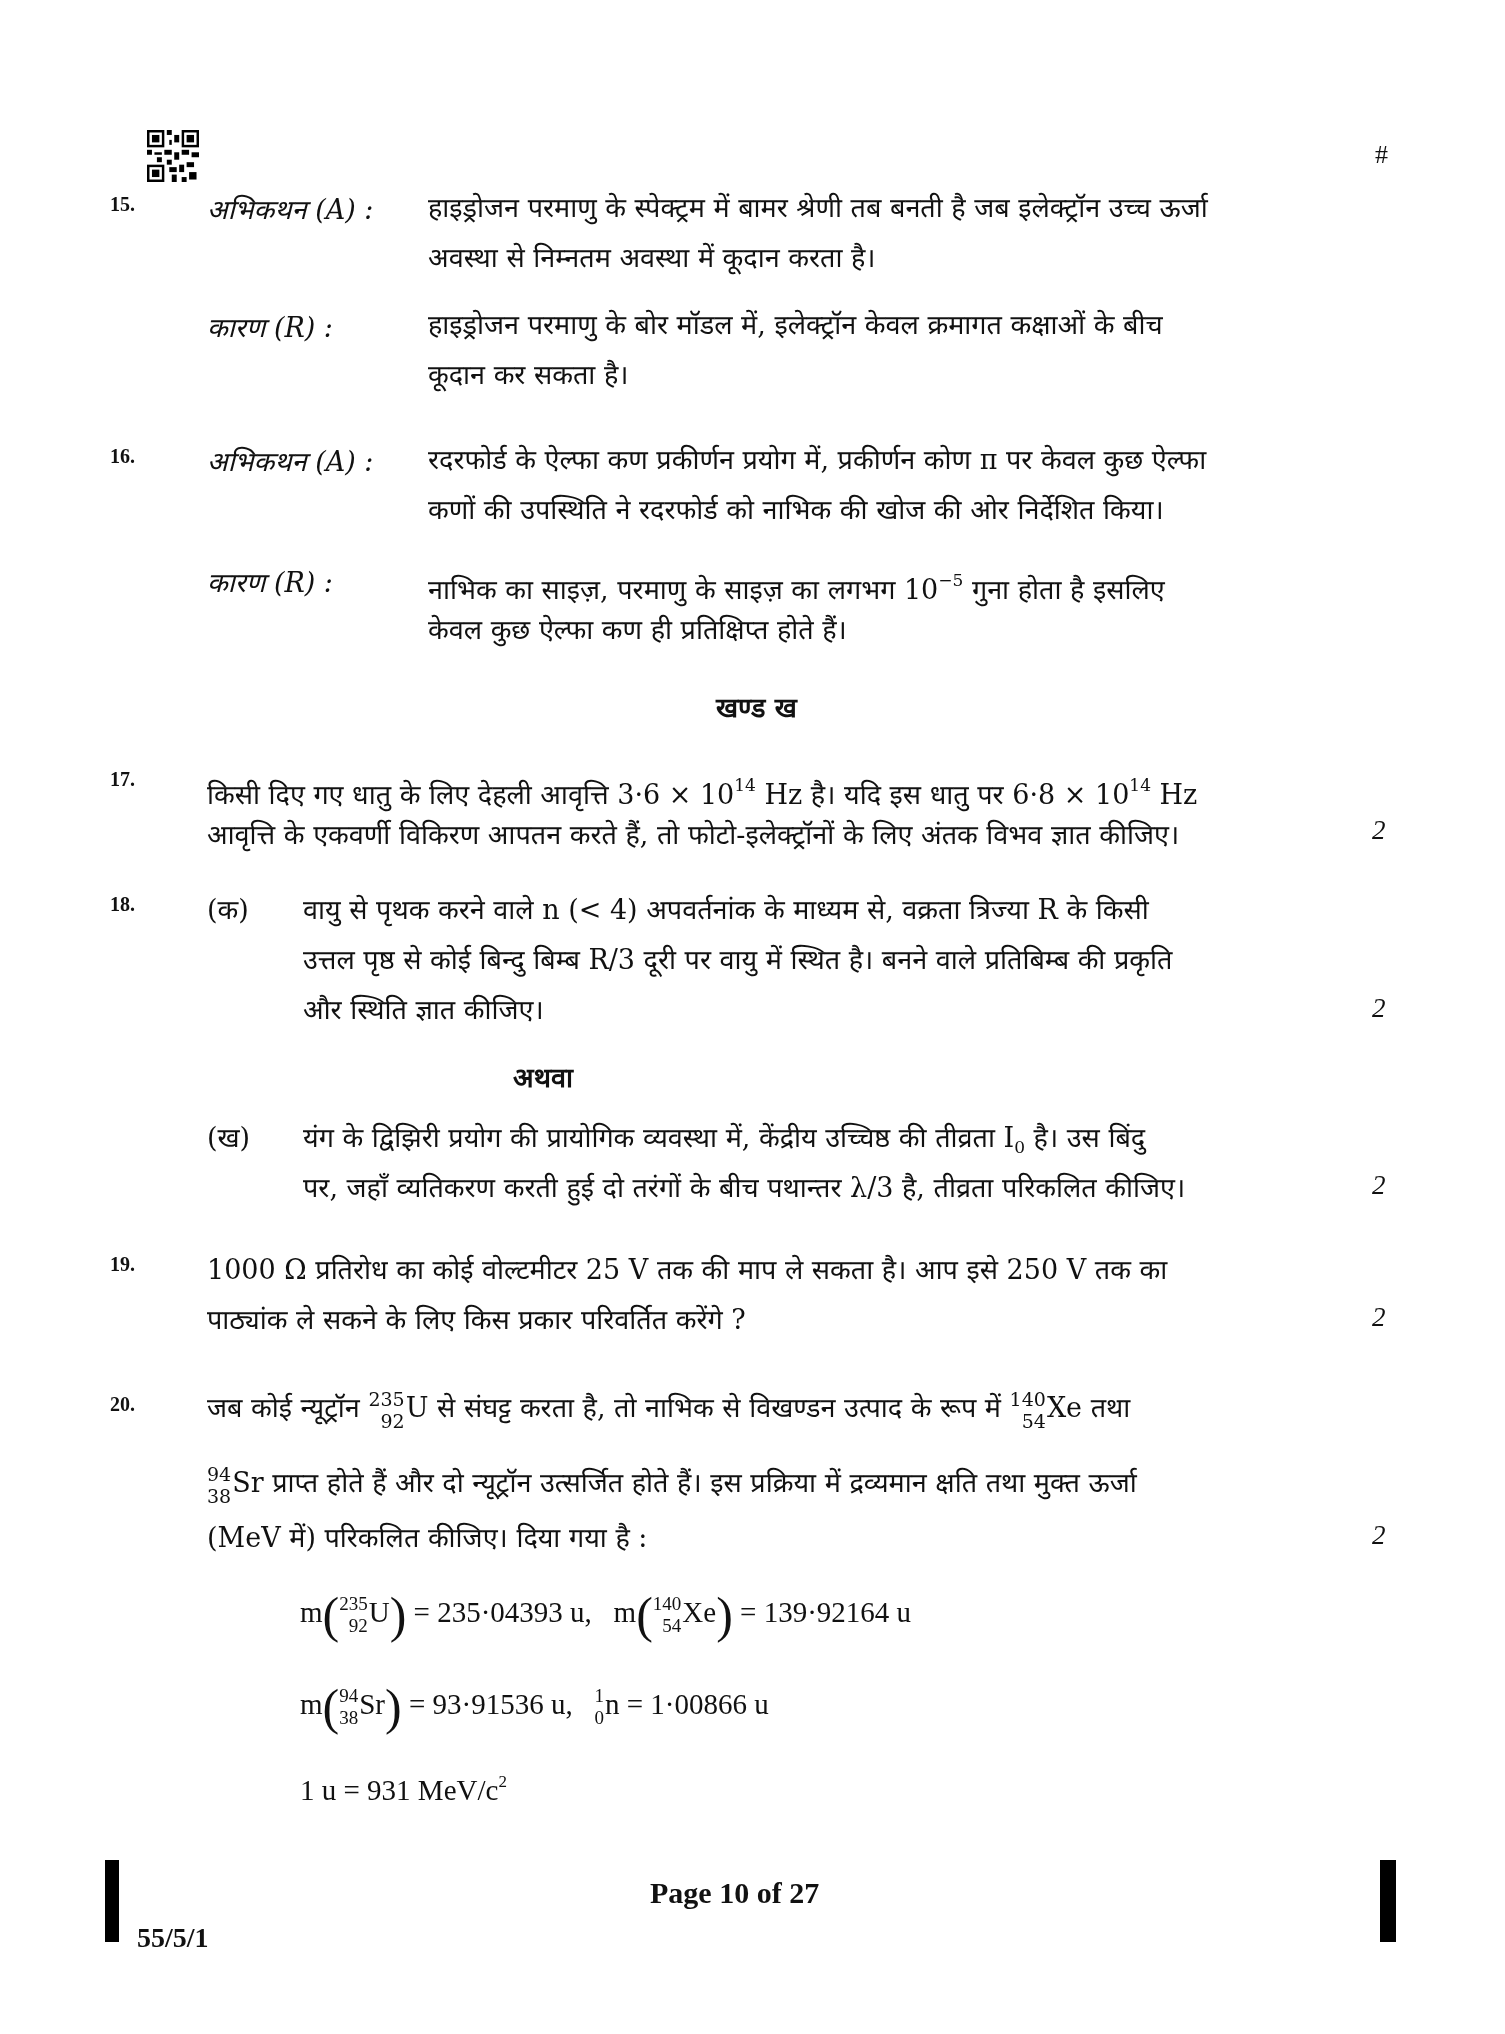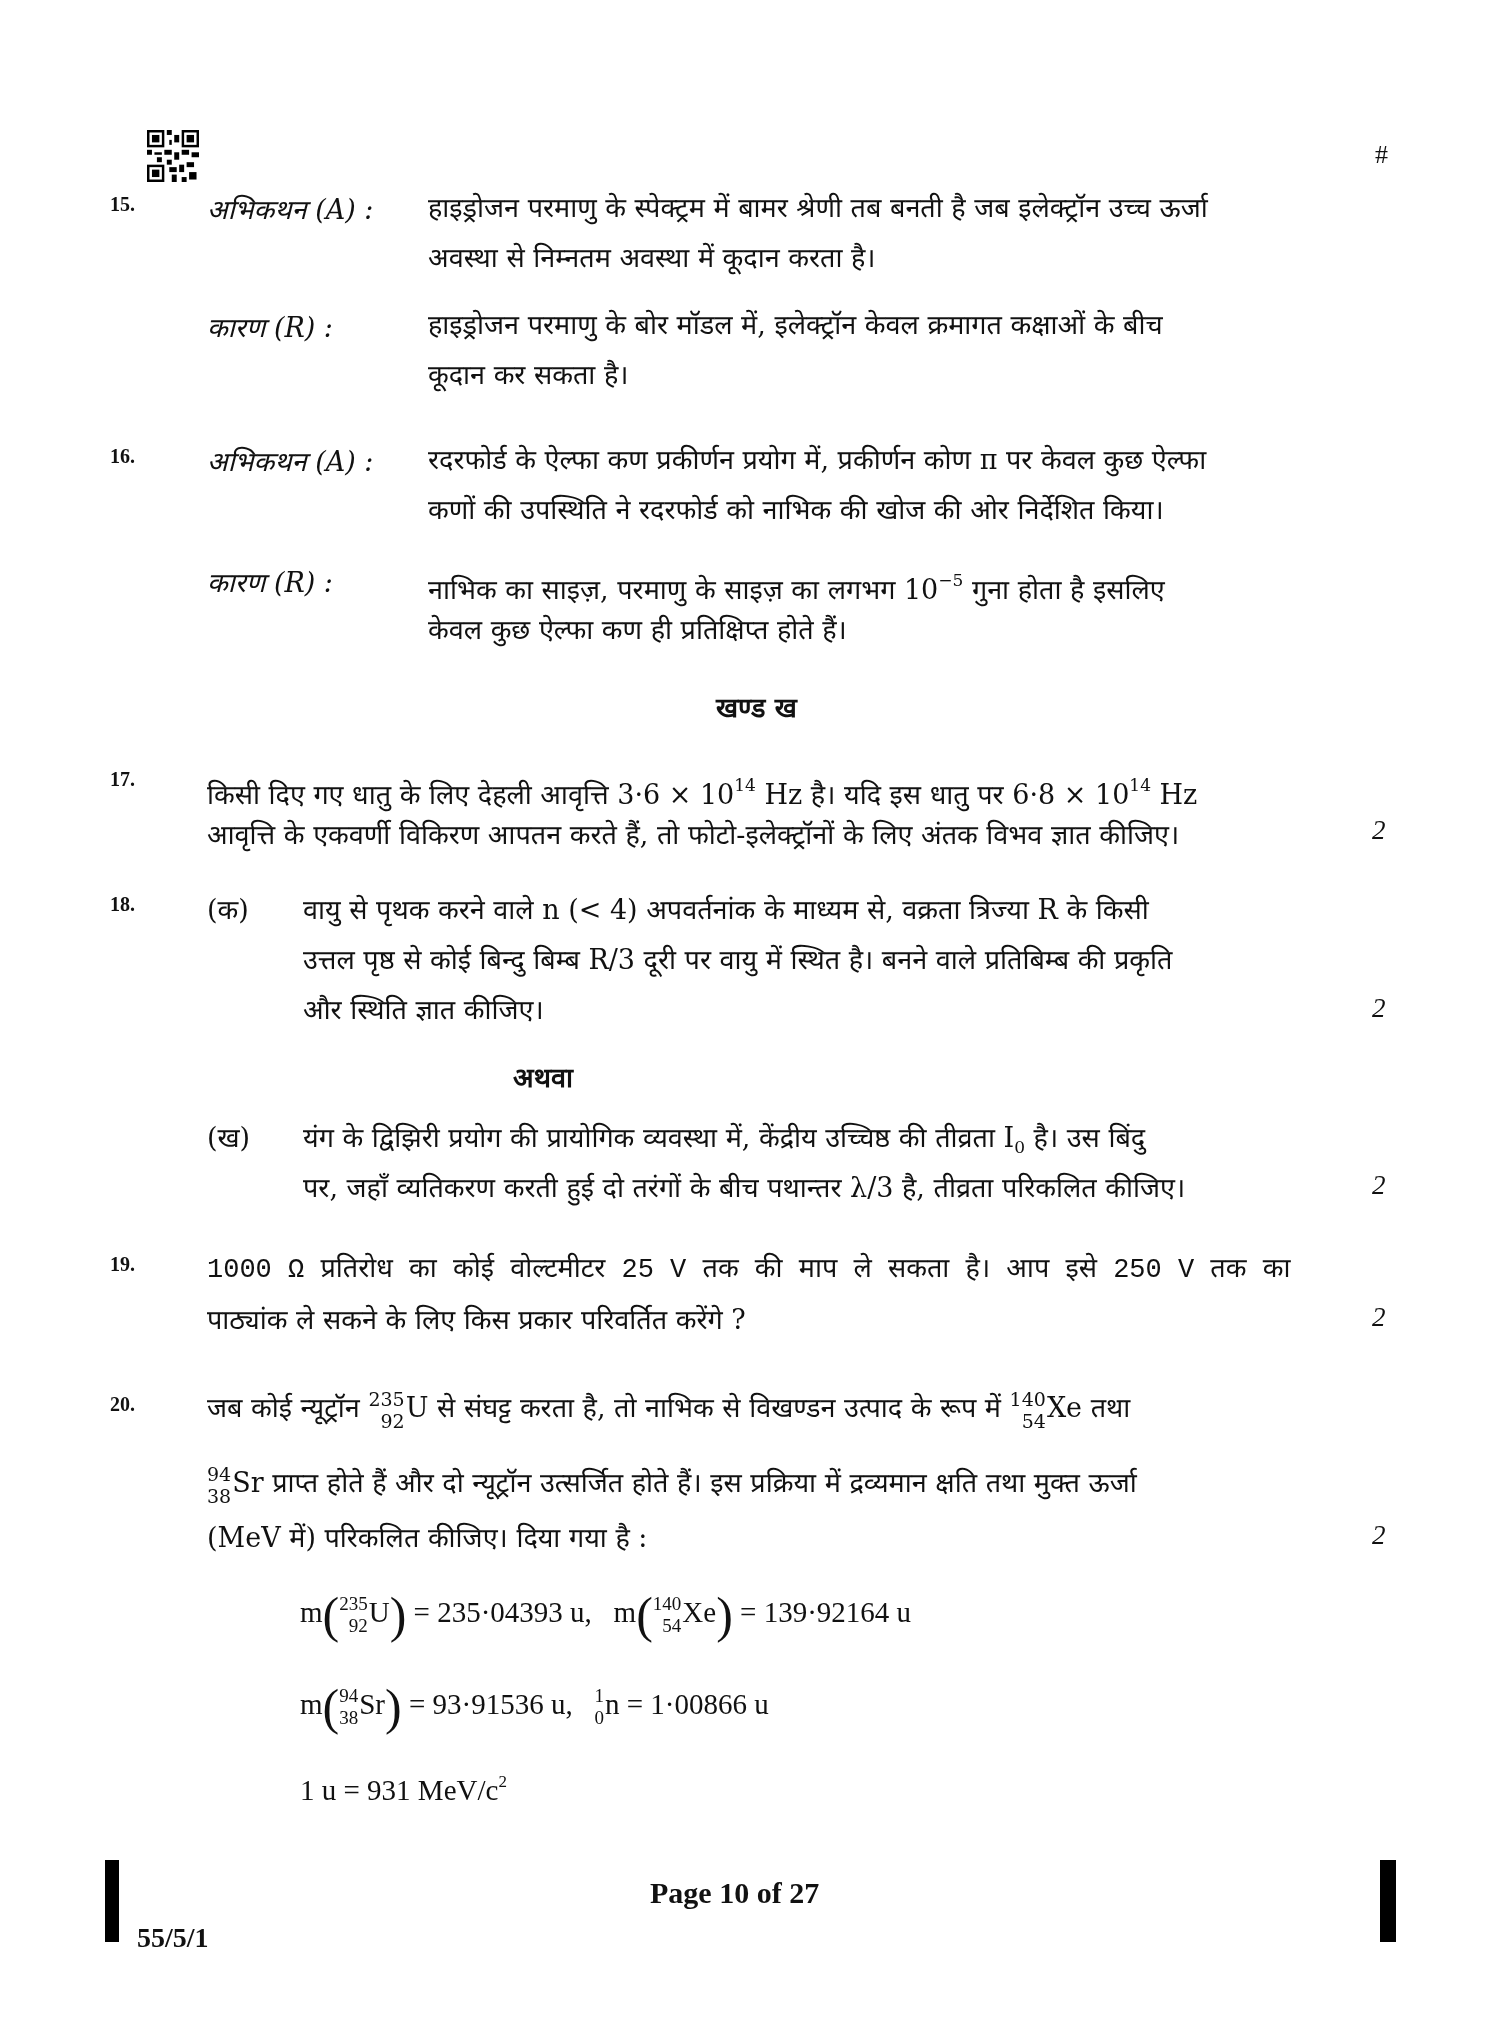--- a/index.html
+++ b/index.html
@@ -103,21 +103,21 @@
   <div class="abs text" style="left:207px;top:1113px;">(ख)</div>
   <div class="abs text" style="left:303px;top:1113px;">
     <span>यंग के द्विझिरी प्रयोग की प्रायोगिक व्यवस्था में, केंद्रीय उच्चिष्ठ की तीव्रता I</span><sub style="font-size:17px;">0</sub><span> है। उस बिंदु</span>
   </div>
   <div class="abs text" style="left:303px;top:1163px;">पर, जहाँ व्यतिकरण करती हुई दो तरंगों के बीच पथान्तर λ/3 है, तीव्रता परिकलित कीजिए।</div>
   <div class="abs marks" style="left:1372px;top:1170px;">2</div>
 </div>
 
 <div>
   <div class="abs qnum" style="left:110px;top:1253px;">19.</div>
-  <div class="abs text" style="left:207px;top:1245px;font-family:Liberation Mono, monospace;">1000 Ω प्रतिरोध का कोई वोल्टमीटर 25 V तक की माप ले सकता है। आप इसे 250 V तक का</div>
+  <div class="abs text" style="left:207px;top:1245px;">1000 Ω प्रतिरोध का कोई वोल्टमीटर 25 V तक की माप ले सकता है। आप इसे 250 V तक का</div>
   <div class="abs text" style="left:207px;top:1295px;">पाठ्यांक ले सकने के लिए किस प्रकार परिवर्तित करेंगे ?</div>
   <div class="abs marks" style="left:1372px;top:1302px;">2</div>
 </div>
 
 <div>
   <div class="abs qnum" style="left:110px;top:1393px;">20.</div>
   <div class="abs text" style="left:207px;top:1383px;">
     <span>जब कोई न्यूट्रॉन</span>
     <span class="iso">
         <span>235</span>

